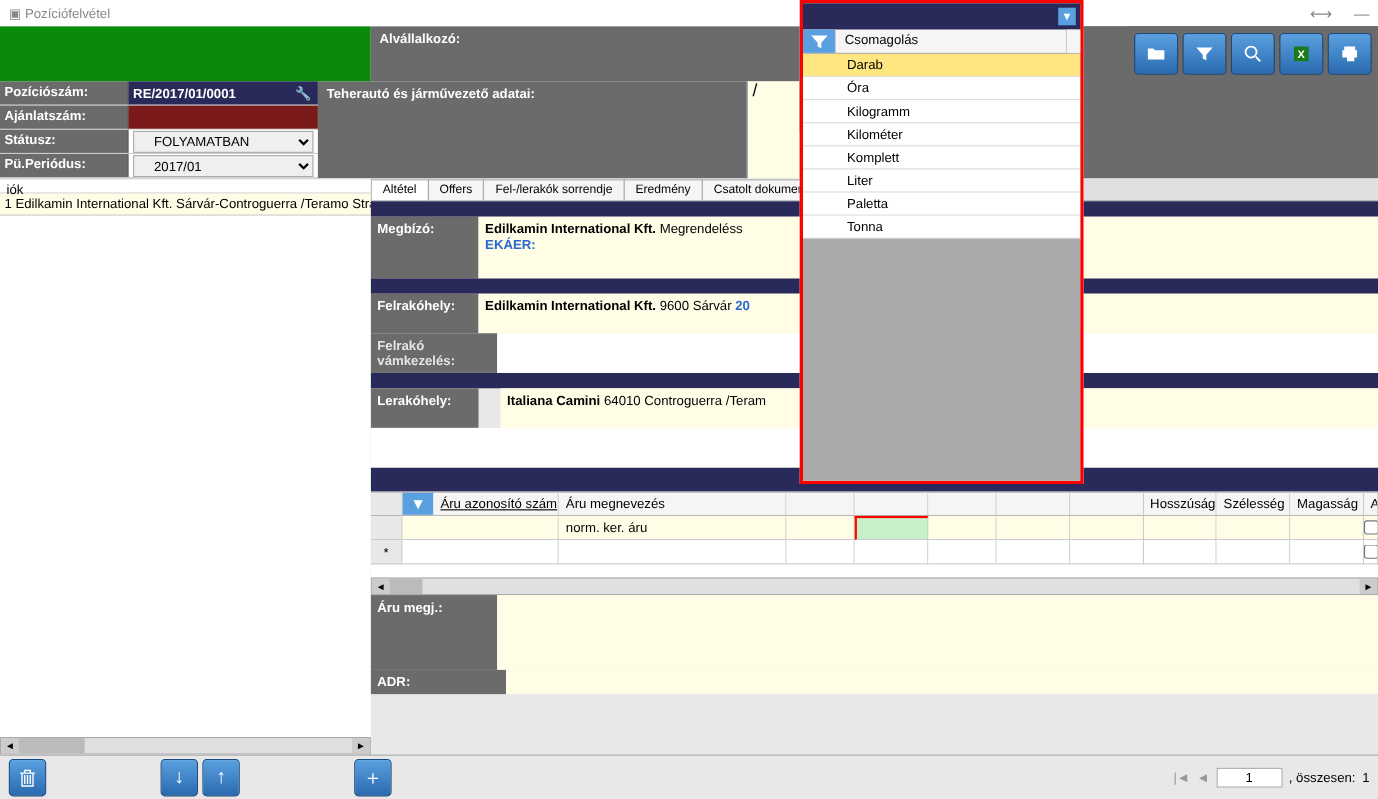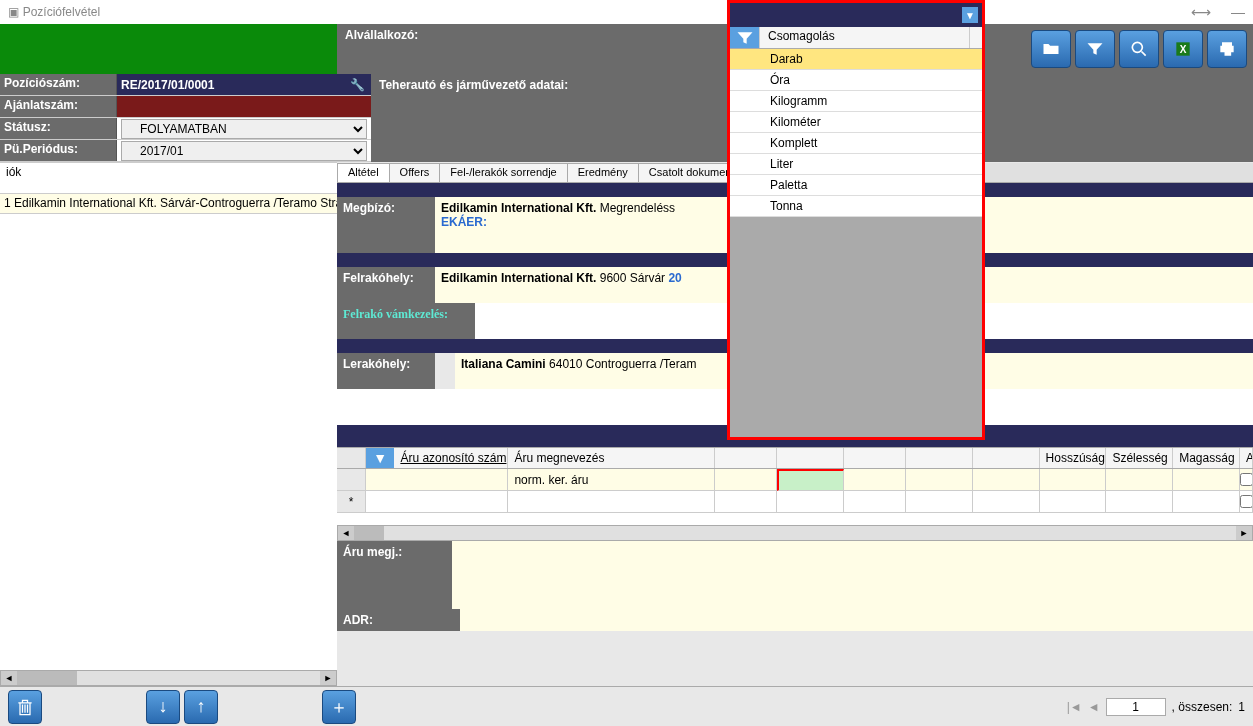--- a/index.html
+++ b/index.html
@@ -7,49 +7,49 @@
 
 .title-bar { height: 24px; background: #fff; display: flex; align-items: center; padding: 0 8px; color: #888; }
 .title-bar .win-controls { margin-left: auto; display: flex; gap: 20px; align-items: center; }
 .title-bar .win-controls span { font-size: 14px; cursor: default; }
 
 .top-row { display: flex; height: 50px; }
 .green-box { width: 337px; background: #0a8a0a; }
 .alval { width: 458px; background: #6b6b6b; color: #fff; padding: 4px 8px; font-weight: bold; display:flex; flex-direction:column; }
 
 .link-row { display: flex; align-items: stretch; height: 88px; }
-.left-col { width: 371px; }
+.left-col { width: 289px; }
 .field-row { display: flex; height: 22px; border-bottom: 1px solid #ccc; }
 .field-label { width: 117px; background: #6b6b6b; color: #fff; padding: 2px 4px; font-weight: bold; border-right:1px solid #555;}
 .field-val { flex: 1; background: #fff; padding: 2px 4px; display:flex; align-items:center; }
 .field-val select, .field-val input { width: 100%; border: 1px solid #aaa; padding: 1px 14px; font-size:12px; }
 .poz-val { background: #292a5a; color: #fff; font-weight: bold; justify-content:space-between; }
 .wrench { width: 18px; height: 18px; display:flex; align-items:center; justify-content:center; }
 .ajanlat { background: #7a1a1a; }
 
 .mid-col { width: 390px; background: #6b6b6b; }
 .teher { color: #fff; padding: 4px 8px; font-weight: bold; }
 
 .toolbar { background: #6b6b6b; padding: 6px; display: flex; gap: 4px; margin-left: auto; }
 .tool-btn { width: 40px; height: 38px; background: linear-gradient(#5aa0e0, #2a6ab0); border: 1px solid #1a4a80; border-radius: 4px; display:flex; align-items:center; justify-content:center; color:#fff; font-size:18px; cursor:pointer; }
 .creator-info { background: #6b6b6b; color: #ddd; padding: 6px 10px; font-size: 11px; line-height:1.4; }
 
-.iok-row { background: #fff; height: 32px; padding: 2px 6px; border-top:1px solid #ccc; border-bottom:1px solid #ccc;}
+.iok-row { background: #fff; height: 14px; padding: 2px 6px; border-top:1px solid #ccc; border-bottom:1px solid #ccc;}
 .list-row { background: #fffde6; height: 20px; padding: 2px 4px; white-space:nowrap; overflow:hidden; border-bottom:1px solid #ccc;}
 
 .tabs { display: flex; background: #e0e0e0; border-bottom: 1px solid #aaa; height: 20px; margin-top:1px;}
 .tab { padding: 2px 10px; border: 1px solid #aaa; border-bottom: none; background: #f5f5f5; cursor:pointer; font-size:11px; margin-right:-1px;}
 .tab.active { background: #fff; }
 
 .form-area { position: relative; }
 .dark-bar { background: #292a5a; height: 14px; }
 .section { display:flex; }
 .sect-label { width: 98px; background: #6b6b6b; color: #fff; font-weight:bold; padding: 4px 6px; }
 .sect-val { flex:1; background: #fffde6; padding: 4px 6px; }
-.sect-sub { width: 138px; background: #6b6b6b; color:#5eead4; font-weight:bold; padding:4px 6px;font-family:Liberation Serif, serif; }
+.sect-sub { width: 115px; background: #6b6b6b; color:#e5e5e5; font-weight:bold; padding:4px 6px; }
 
 .grid-header { display:flex; background: #f5f5f5; border-top:1px solid #aaa; border-bottom:1px solid #aaa; height:22px; align-items:stretch;}
 .grid-header .cell, .grid-row .cell { border-right: 1px solid #ccc; padding: 2px 6px; display:flex; align-items:center; white-space:nowrap; overflow:hidden; background:#f5f5f5;}
 .filter-ico { width: 30px; display:flex; align-items:center; justify-content:center; background:#5aa0e0; color:#fff; font-size:14px; }
 .grid-row { display:flex; height:22px; }
 .grid-row .cell { background: #fffde6; border-bottom:1px solid #ccc; }
 .grid-row.new .cell { background:#fff; }
 .star-cell { width:30px; background:#e8e8e8 !important; text-align:center; justify-content:center;}
 
 .active-cell { border: 2px solid red; background:#c8f0c8 !important; }

